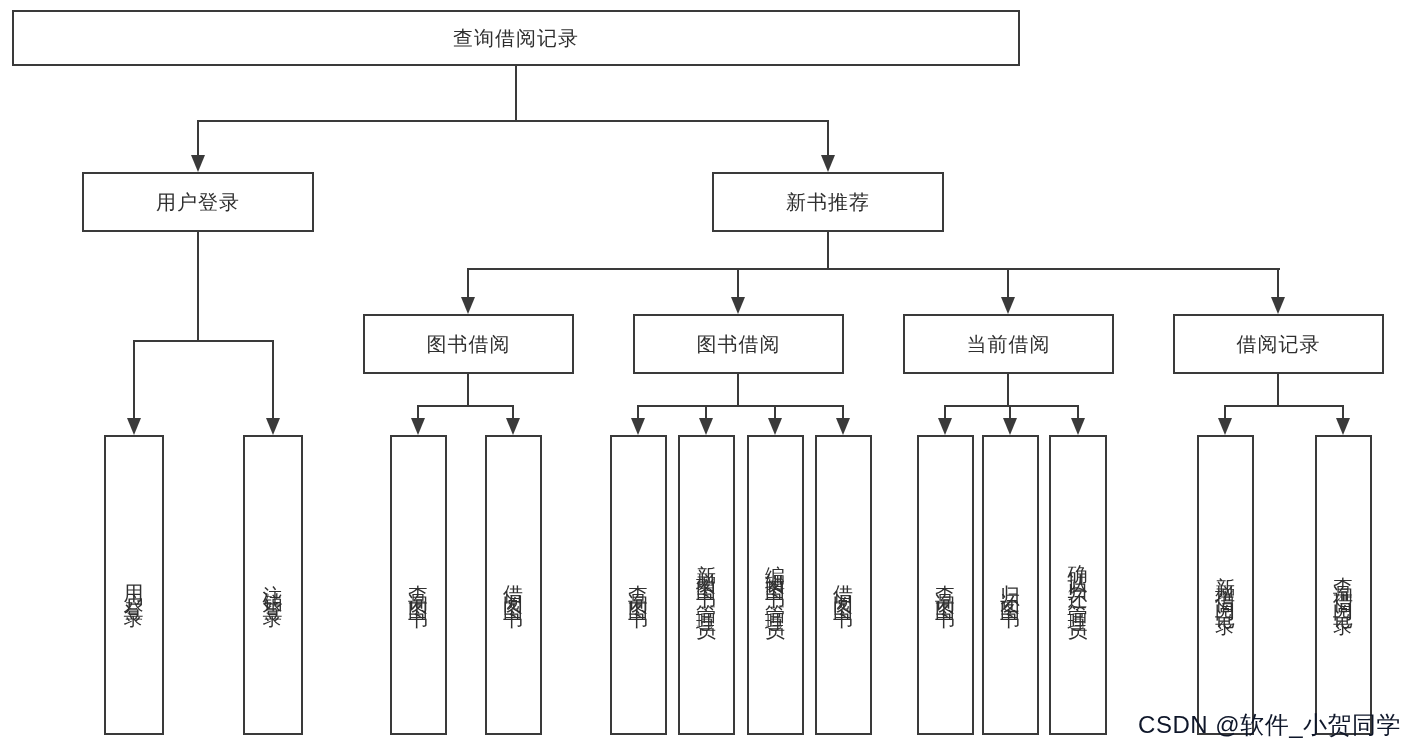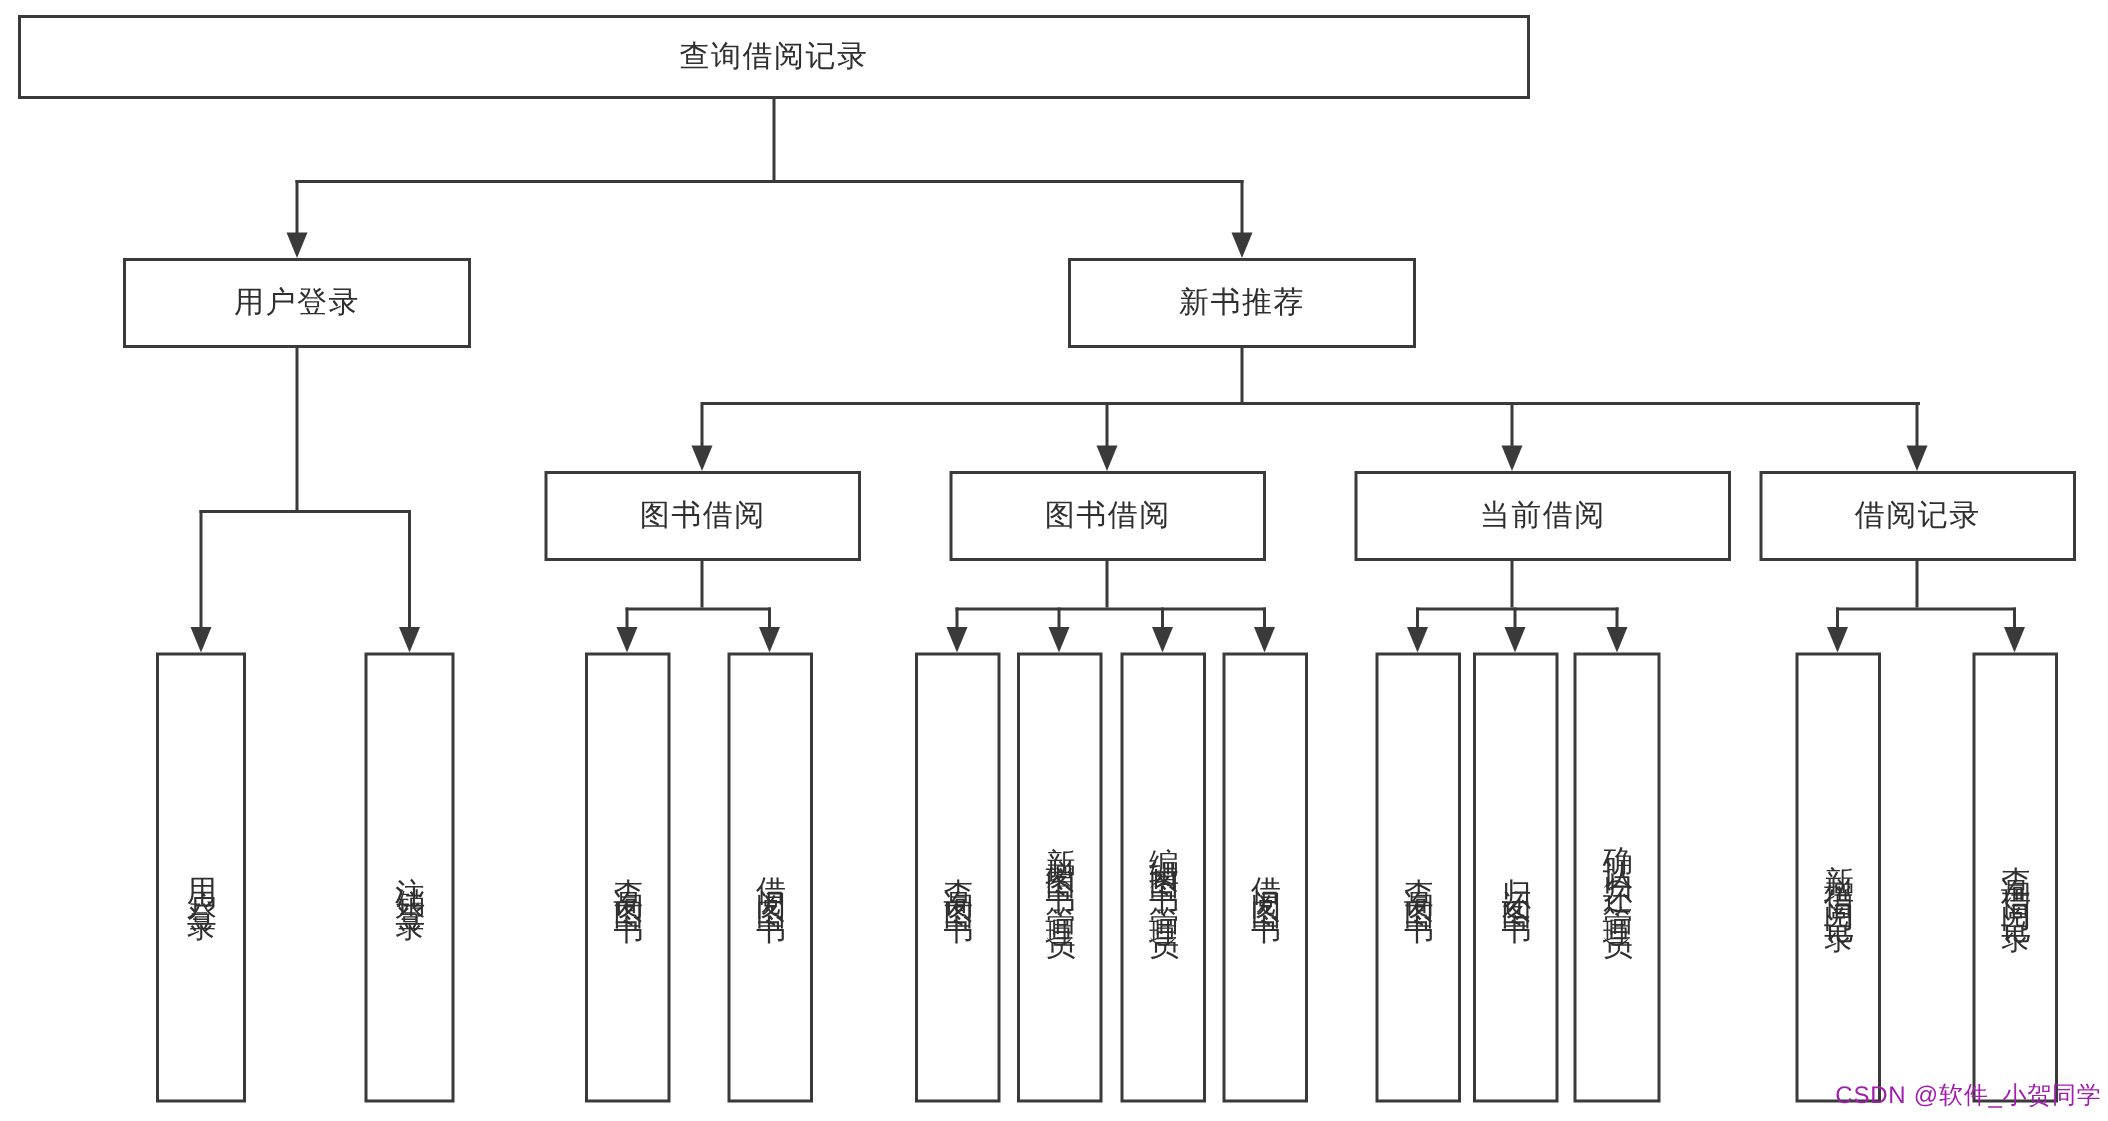--- a/index.html
+++ b/index.html
@@ -28,21 +28,21 @@
   .hline{height:2px;}
   .vline{width:2px;}
   .arrow{
     position:absolute;width:0;height:0;
     border-left:7px solid transparent;
     border-right:7px solid transparent;
     border-top:17px solid #3a3a3a;
   }
   .watermark{
     position:absolute;right:4px;bottom:6px;z-index:5;
-    color:#a21caf;font-size:16px;letter-spacing:0.5px;
+    color:#0f172a;font-size:24px;letter-spacing:0.5px;
   }
 </style>
 </head>
 <body>
 
 <div class="box" style="left:12px;top:10px;width:1008px;height:56px;">
   <span>查询借阅记录</span>
 </div>
 
 <div class="vline" style="left:515px;top:66px;height:54px;"></div>
@@ -76,21 +76,21 @@
 <div class="arrow" style="left:1001px;top:297px;"></div>
 <div class="vline" style="left:1277px;top:268px;height:32px;"></div>
 <div class="arrow" style="left:1271px;top:297px;"></div>
 
 <div class="box" style="left:363px;top:314px;width:211px;height:60px;">
   <span>图书借阅</span>
 </div>
 <div class="box" style="left:633px;top:314px;width:211px;height:60px;">
   <span>图书借阅</span>
 </div>
-<div class="box" style="left:903px;top:314px;width:251px;height:60px;">
+<div class="box" style="left:903px;top:314px;width:211px;height:60px;">
   <span>当前借阅</span>
 </div>
 <div class="box" style="left:1173px;top:314px;width:211px;height:60px;">
   <span>借阅记录</span>
 </div>
 
 <div class="vline" style="left:467px;top:374px;height:31px;"></div>
 <div class="vline" style="left:737px;top:374px;height:31px;"></div>
 <div class="vline" style="left:1007px;top:374px;height:31px;"></div>
 <div class="vline" style="left:1277px;top:374px;height:31px;"></div>

